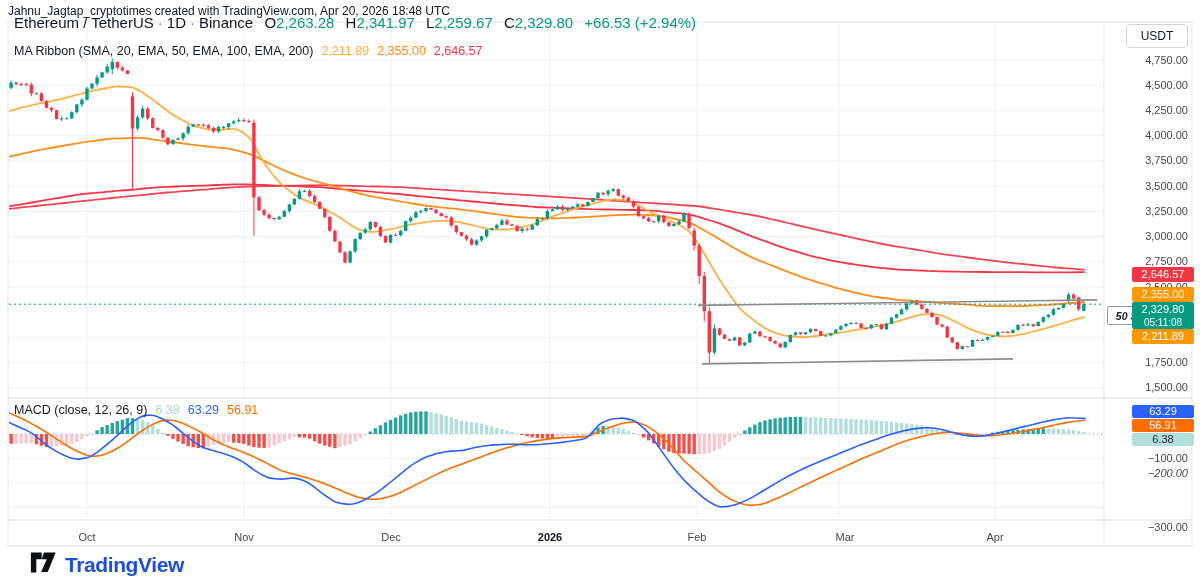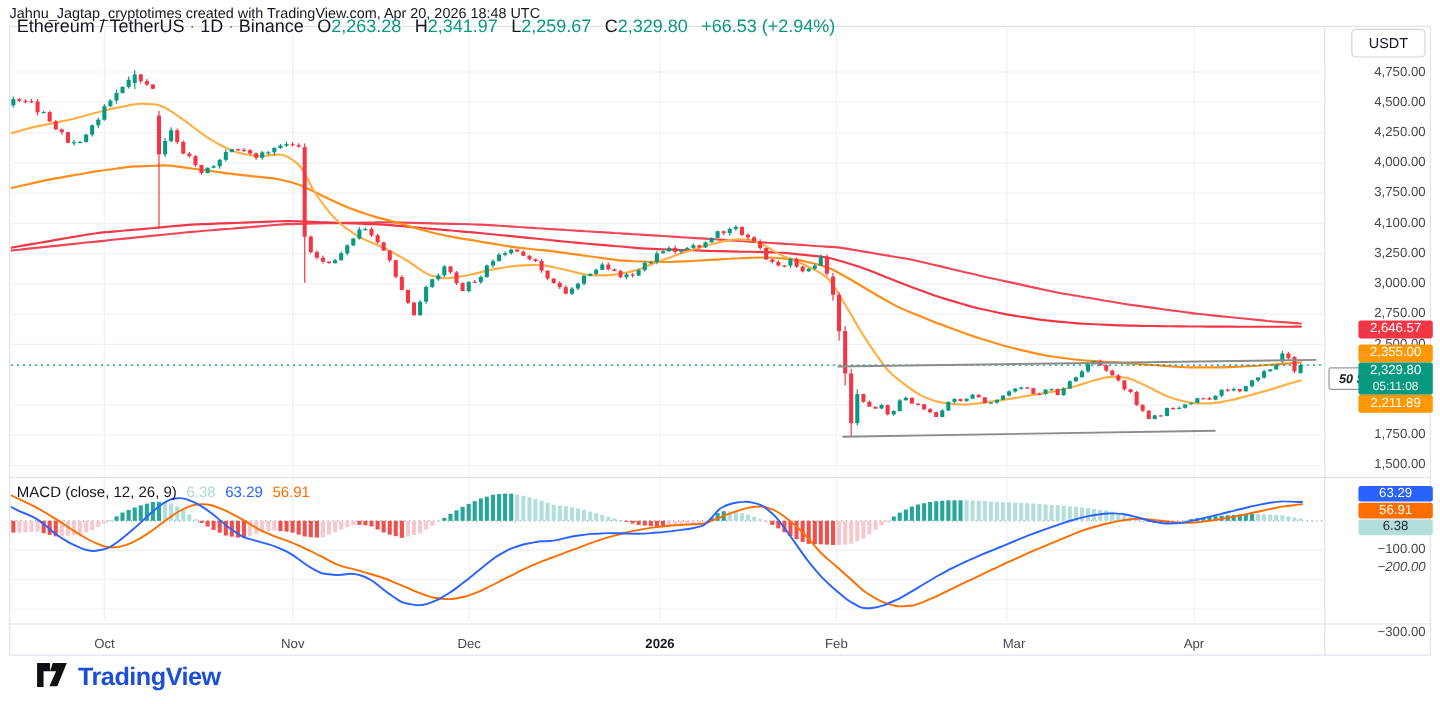--- a/index.html
+++ b/index.html
@@ -734,20 +734,23 @@
 
   <div class="abs legend1">
     <span>Ethereum / TetherUS</span><span class="sep">·</span><span>1D</span><span class="sep">·</span><span>Binance</span>
     <span class="k">O</span><span class="v">2,263.28</span>
     <span class="k">H</span><span class="v">2,341.97</span>
     <span class="k">L</span><span class="v">2,259.67</span>
     <span class="k">C</span><span class="v">2,329.80</span>
     <span class="chg">+66.53 (+2.94%)</span>
   </div>
 
+  <div class="abs legend2">
+    <span>MA Ribbon (SMA, 20, EMA, 50, EMA, 100, EMA, 200)</span><span id="ma-vals"><span class="mal-v" style="color: rgb(255, 175, 69);">2,211.89</span><span class="mal-v" style="color: rgb(255, 141, 26);">2,355.00</span><span class="mal-v" style="color: rgb(242, 54, 69);">2,646.57</span></span>
+  </div>
 
   <div class="abs legend-macd">
     <span>MACD (close, 12, 26, 9)</span><span id="macd-vals"><span class="mal-v" style="color: rgb(175, 214, 210);">6.38</span><span class="mal-v" style="color: rgb(41, 98, 255);">63.29</span><span class="mal-v" style="color: rgb(255, 109, 0);">56.91</span></span>
   </div>
 
   <div class="abs usdt-btn">USDT</div>
 
   <div class="abs price-axis-col" id="price-axis"></div>
   <div class="abs time-axis-strip" id="time-axis"></div>
 
@@ -761,21 +764,21 @@
       </svg>
     </span>
     <span class="brand">TradingView</span>
   </div>
 
 <div class="ax-label" style="top: 53.5px;">4,750.00</div>
     <div class="ax-label" style="top: 78.725px;">4,500.00</div>
     <div class="ax-label" style="top: 103.95px;">4,250.00</div>
     <div class="ax-label" style="top: 129.175px;">4,000.00</div>
     <div class="ax-label" style="top: 154.4px;">3,750.00</div>
-    <div class="ax-label" style="top: 179.625px;">4,100.00</div>
+    <div class="ax-label" style="top: 179.625px;">3,500.00</div>
     <div class="ax-label" style="top: 204.85px;">3,250.00</div>
     <div class="ax-label" style="top: 230.075px;">3,000.00</div>
     <div class="ax-label" style="top: 255.3px;">2,750.00</div>
     <div class="ax-label" style="top: 280.525px;">2,500.00</div>
     <div class="ax-label" style="top: 330.975px;">2,000.00</div>
     <div class="ax-label" style="top: 356.2px;">1,750.00</div>
     <div class="ax-label" style="top: 381.425px;">1,500.00</div>
     <div class="ax-label" style="top: 452px;">−100.00</div>
     <div class="ax-label" style="top: 467px; font-style: italic;">−200.00</div>
     <div class="ax-label" style="top: 501px; margin-top: 20px;">−300.00</div>

